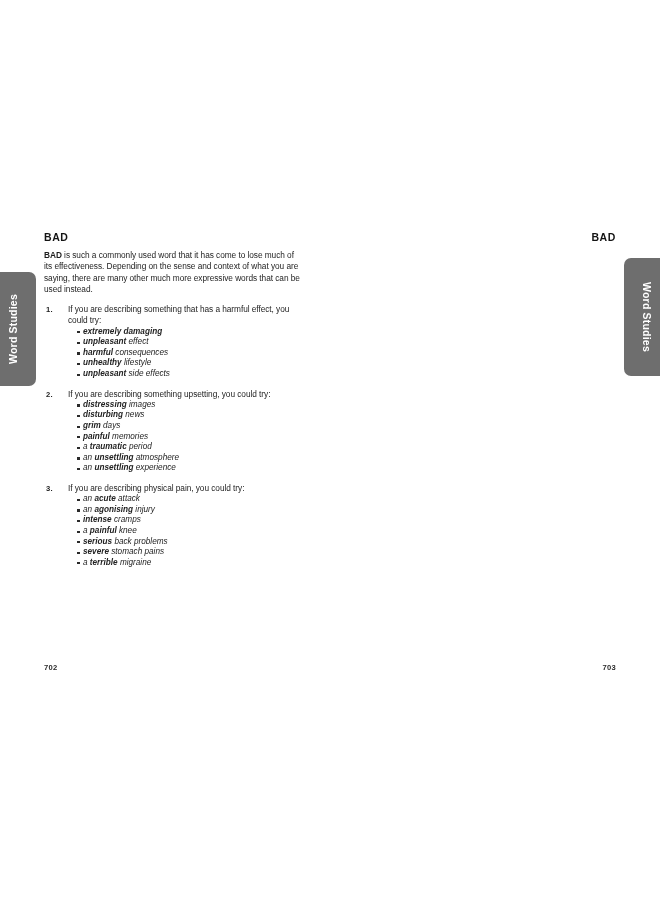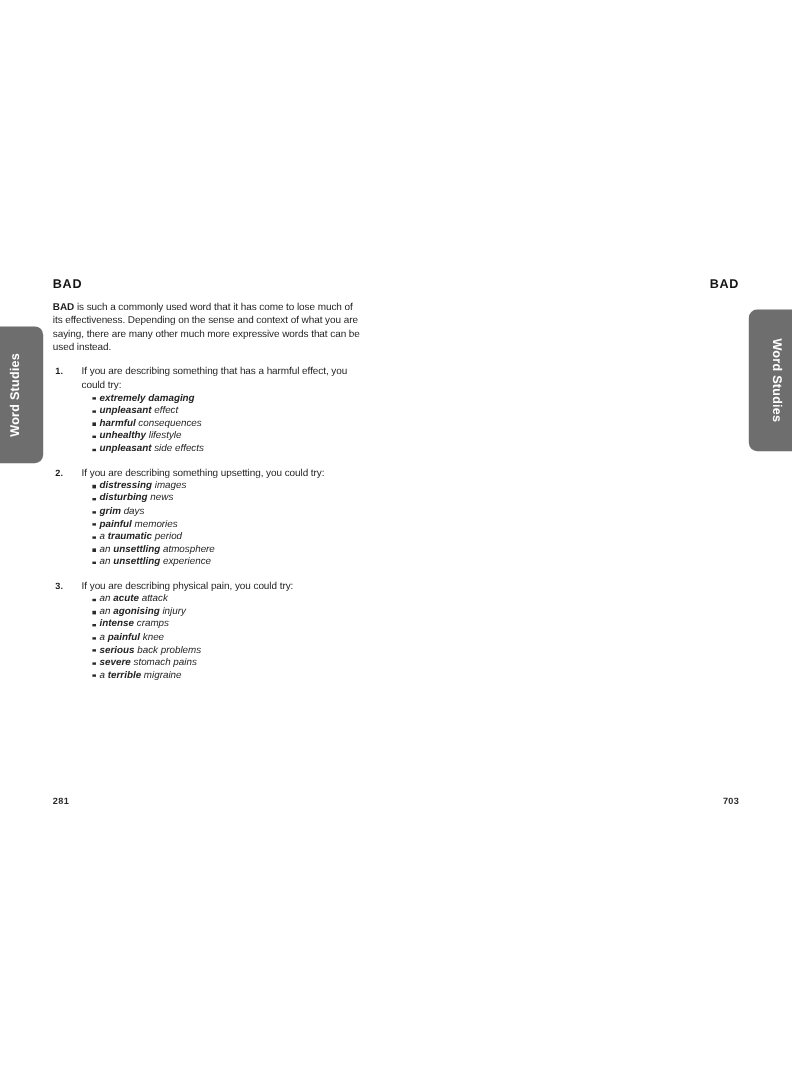--- a/index.html
+++ b/index.html
@@ -219,21 +219,21 @@
               <li><b>intense</b> cramps</li>
               <li>a <b>painful</b> knee</li>
               <li><b>serious</b> back problems</li>
               <li><b>severe</b> stomach pains</li>
               <li>a <b>terrible</b> migraine</li>
             </ul>
           </div>
         </div>
     </div>
 
-    <div class="folio folio-left">281</div>
+    <div class="folio folio-left">702</div>
   </div>
 
   <div class="page page-right">
 
     <div class="running-head running-head-right">BAD</div>
 
     <div class="folio folio-right">703</div>
   </div>
 
   <div class="thumb-tab thumb-tab-left">

